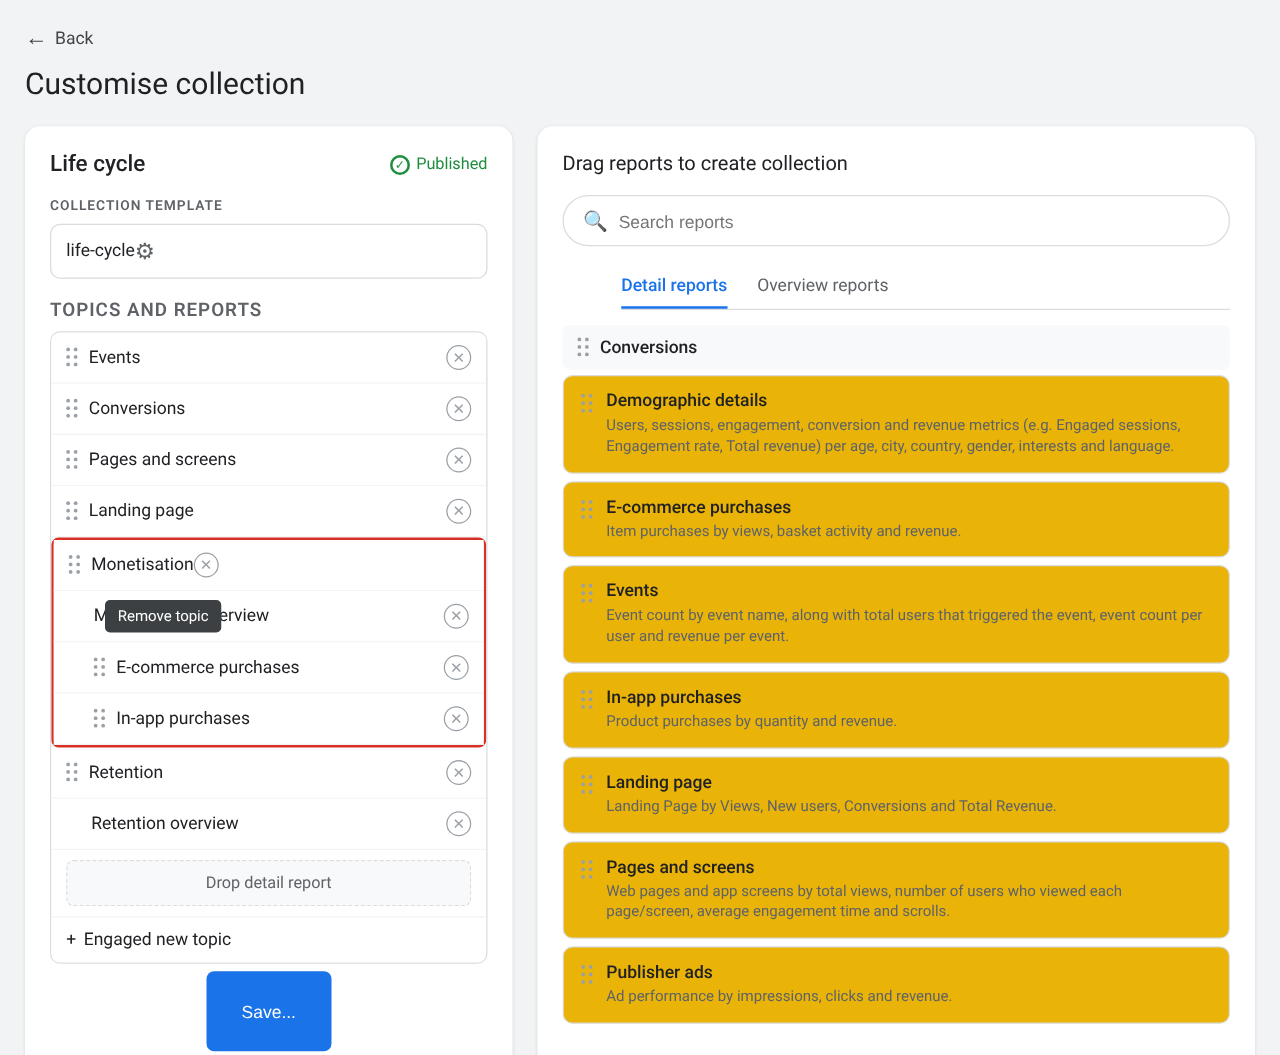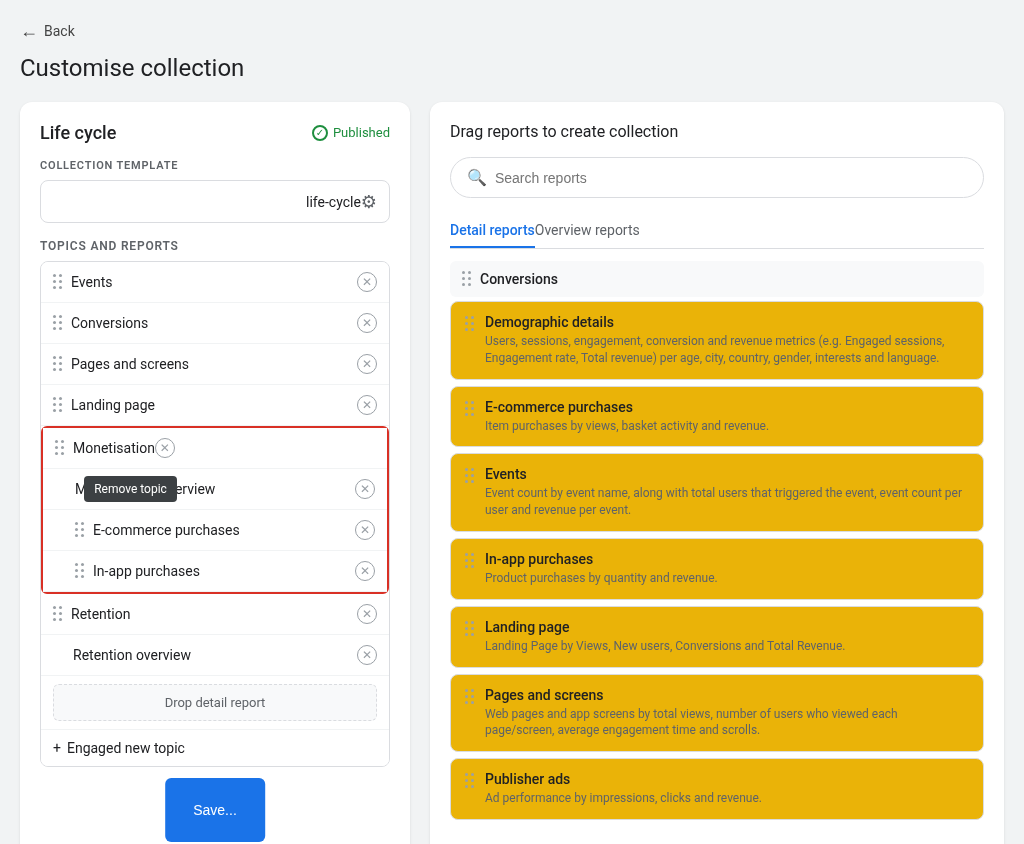--- a/index.html
+++ b/index.html
@@ -76,37 +76,37 @@
       font-size: 11px;
       font-weight: 600;
       color: #5f6368;
       letter-spacing: 0.8px;
       margin-bottom: 8px;
       text-transform: uppercase;
     }
     .template-selector {
       display: flex;
       align-items: center;
-      justify-content: flex-end;
+      justify-content: flex-start;
       border: 1px solid #dadce0;
       border-radius: 8px;
       padding: 10px 12px;
       margin-bottom: 16px;
     }
     .template-value {
       font-size: 14px;
       color: #202124;
     }
     .settings-icon {
       color: #5f6368;
       font-size: 18px;
       cursor: pointer;
     }
     .topics-section-label {
-      font-size: 12px;
+      font-size: 15px;
       font-weight: 600;
       color: #5f6368;
       letter-spacing: 0.8px;
       margin-bottom: 8px;
       text-transform: uppercase;
     }
     .topics-list {
       border: 1px solid #dadce0;
       border-radius: 8px;
       overflow: hidden;
@@ -292,22 +292,24 @@
     .search-input {
       border: none;
       outline: none;
       font-size: 14px;
       color: #9aa0a6;
       flex: 1;
       background: transparent;
     }
     .tabs {
       display: flex;
+      gap: 24px;
       border-bottom: 1px solid #dadce0;
       margin-bottom: 12px;
+      margin-left: 47px;
     }
     .tab {
       padding: 8px 0;
       font-size: 14px;
       cursor: pointer;
       color: #5f6368;
       border-bottom: 2px solid transparent;
     }
     .tab.active {
       color: #1a73e8;

